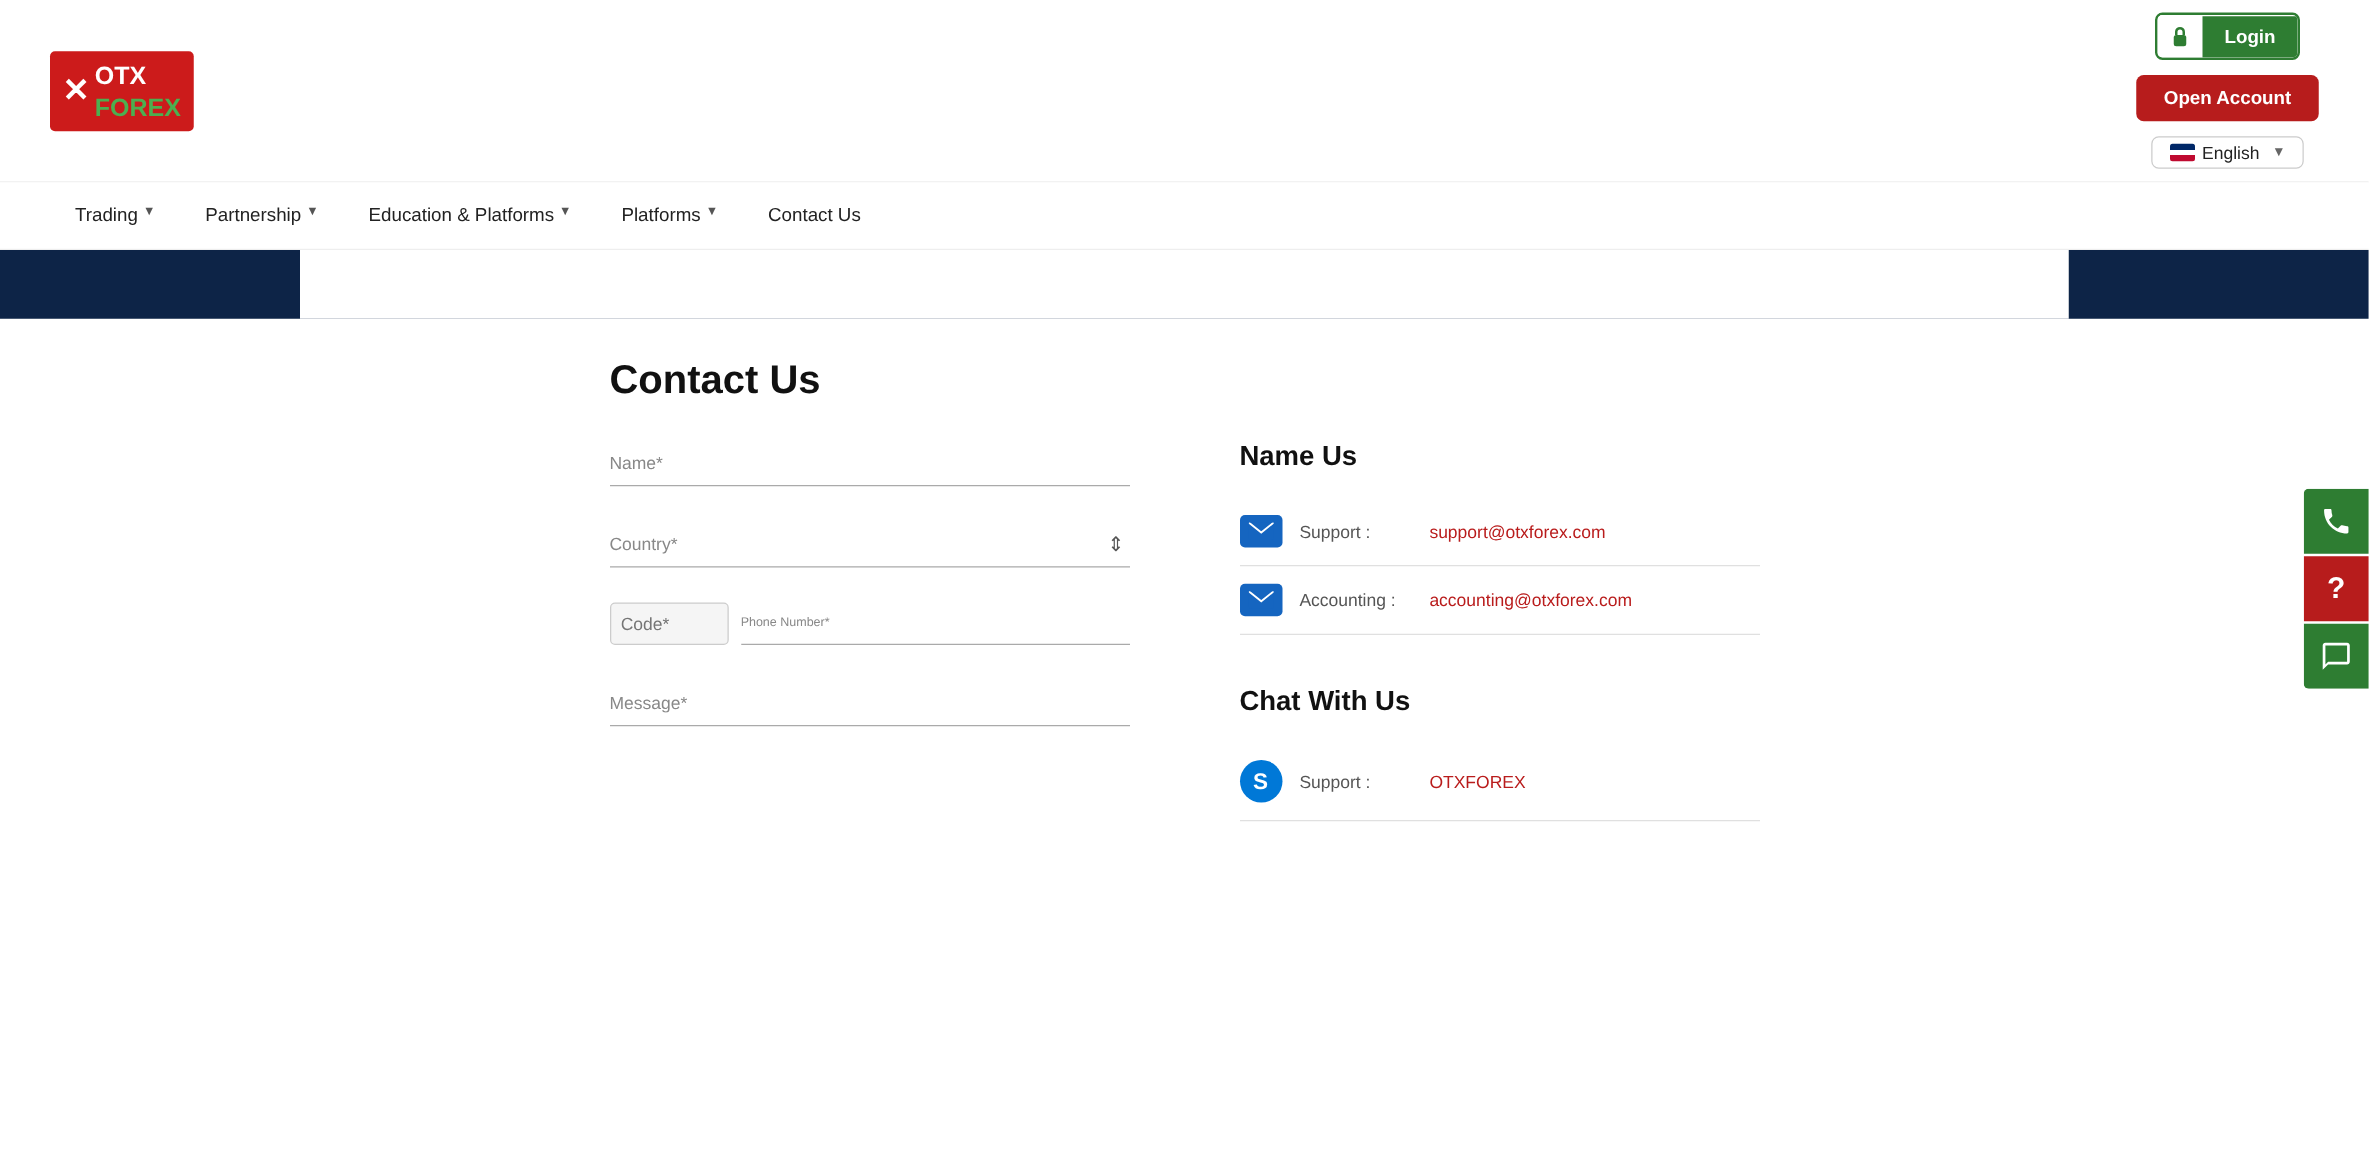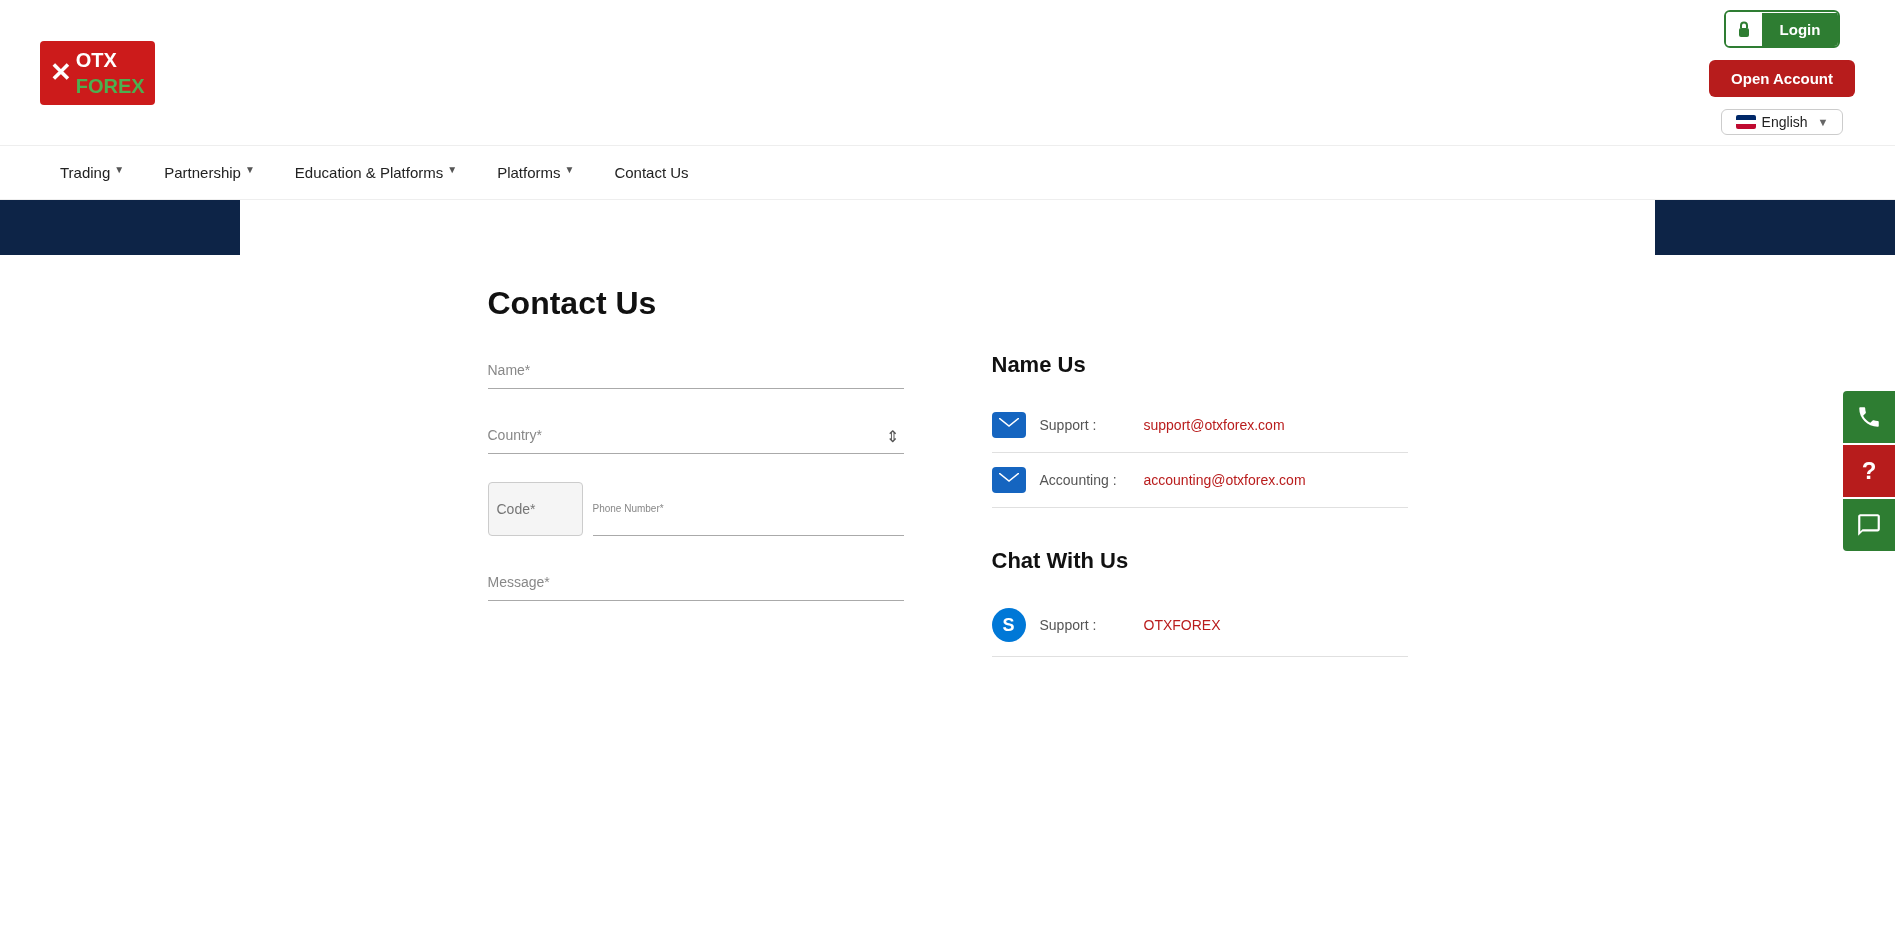--- a/index.html
+++ b/index.html
@@ -176,21 +176,21 @@
     }
     .form-input::placeholder { color: #888; font-size: 14px; }
     .phone-row {
       display: flex;
       gap: 10px;
     }
     .code-input {
       width: 95px;
       border: 1px solid #ccc;
       border-radius: 4px;
-      padding: 18px 8px;
+      padding: 8px 8px;
       font-size: 14px;
       color: #555;
       background: #f5f5f5;
       flex-shrink: 0;
     }
     .phone-input {
       flex: 1;
       border: none;
       border-bottom: 1.5px solid #aaa;
       padding: 10px 0;

